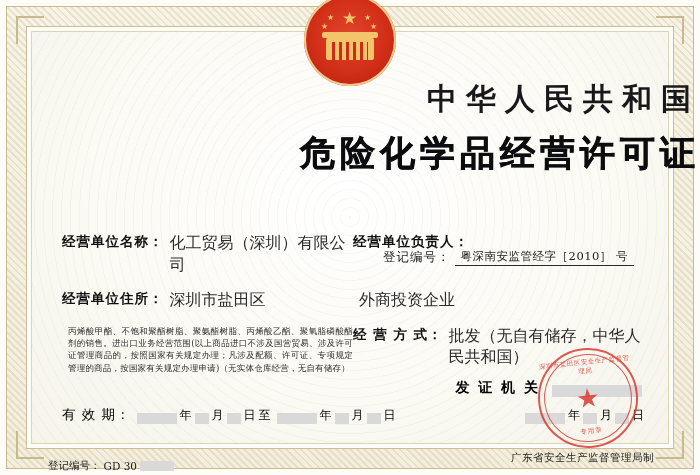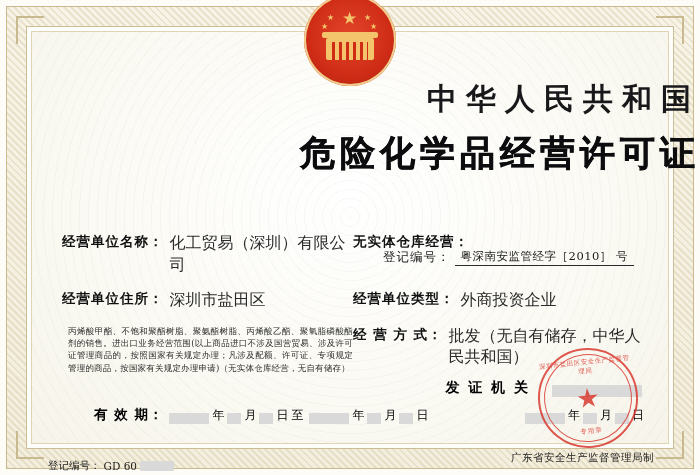--- a/index.html
+++ b/index.html
@@ -231,21 +231,21 @@
     text-align: justify;
   }
 
   
   .issuer {
     position: absolute;
     right: 58px;
     top: 378px;
     display: flex;
     align-items: flex-end;
-    gap: 22px;
+    gap: 12px;
     font-family: "DejaVu Serif", "Liberation Serif", serif;
   }
   .issuer .lbl { font-size: 14px; font-weight: bold; letter-spacing: 2px; }
 
   
   .seal {
     position: absolute;
     right: 62px;
     top: 348px;
     width: 96px;
@@ -294,21 +294,21 @@
   
   .validity {
     position: absolute;
     left: 62px;
     right: 56px;
     top: 405px;
     display: flex;
     align-items: flex-end;
     font-family: "DejaVu Serif", "Liberation Serif", serif;
   }
-  .validity .lbl { font-size: 13.5px; font-weight: bold; letter-spacing: 1px; margin-left: 32px; }
+  .validity .lbl { font-size: 13.5px; font-weight: normal; letter-spacing: 1px; }
   .date-part {
     display: flex;
     align-items: flex-end;
     font-size: 12px;
     margin-left: 6px;
     gap: 3px;
   }
   .date-blank {
     display: inline-block;
     background: #d9d9d9;
@@ -386,32 +386,31 @@
   </div>
 
   <div class="fields">
 
     <div class="row">
       <div class="col-left">
         <span class="lbl">经营单位名称：</span>
         <span class="val">      化工贸易（深圳）有限公司</span>
       </div>
       <div class="col-right">
-        <span class="lbl">无实体仓库经营：</span>
+        <span class="lbl">经营单位负责人：</span>
         <span class="val"></span>
       </div>
     </div>
 
     <div class="row">
       <div class="col-left">
         <span class="lbl">经营单位住所：</span>
         <span class="val">深圳市盐田区</span>
       </div>
       <div class="col-right">
-        <span class="lbl">经营单位类型：</span>
         <span class="val">外商投资企业</span>
       </div>
     </div>
 
     <div class="row">
       <div class="col-left">
         <span class="val val-small">丙烯酸甲酯、不饱和聚酯树脂、聚氨酯树脂、丙烯酸乙酯、聚氧脂磷酸酯剂的销售。进出口业务经营范围(以上商品进口不涉及国营贸易、涉及许可证管理商品的，按照国家有关规定办理；凡涉及配额、许可证、专项规定管理的商品，按国家有关规定办理申请)（无实体仓库经营，无自有储存）</span>
       </div>
       <div class="col-right">
         <span class="lbl">经 营 方 式：</span>
@@ -462,18 +461,18 @@
       <span class="cn-unit">年</span>
       <span class="date-blank w-md"></span>
       <span class="cn-unit">月</span>
       <span class="date-blank w-md"></span>
       <span class="cn-unit">日</span>
     </span>
   </div>
 
   <div class="footer-left">
     <span>登记编号：</span>
-    <span>GD 60</span>
+    <span>GD 30</span>
     <span class="redact" style="width:34px;height:10px;"></span>
   </div>
 
   <div class="footer-right">广东省安全生产监督管理局制</div>
 </div>
 
 </body></html>

